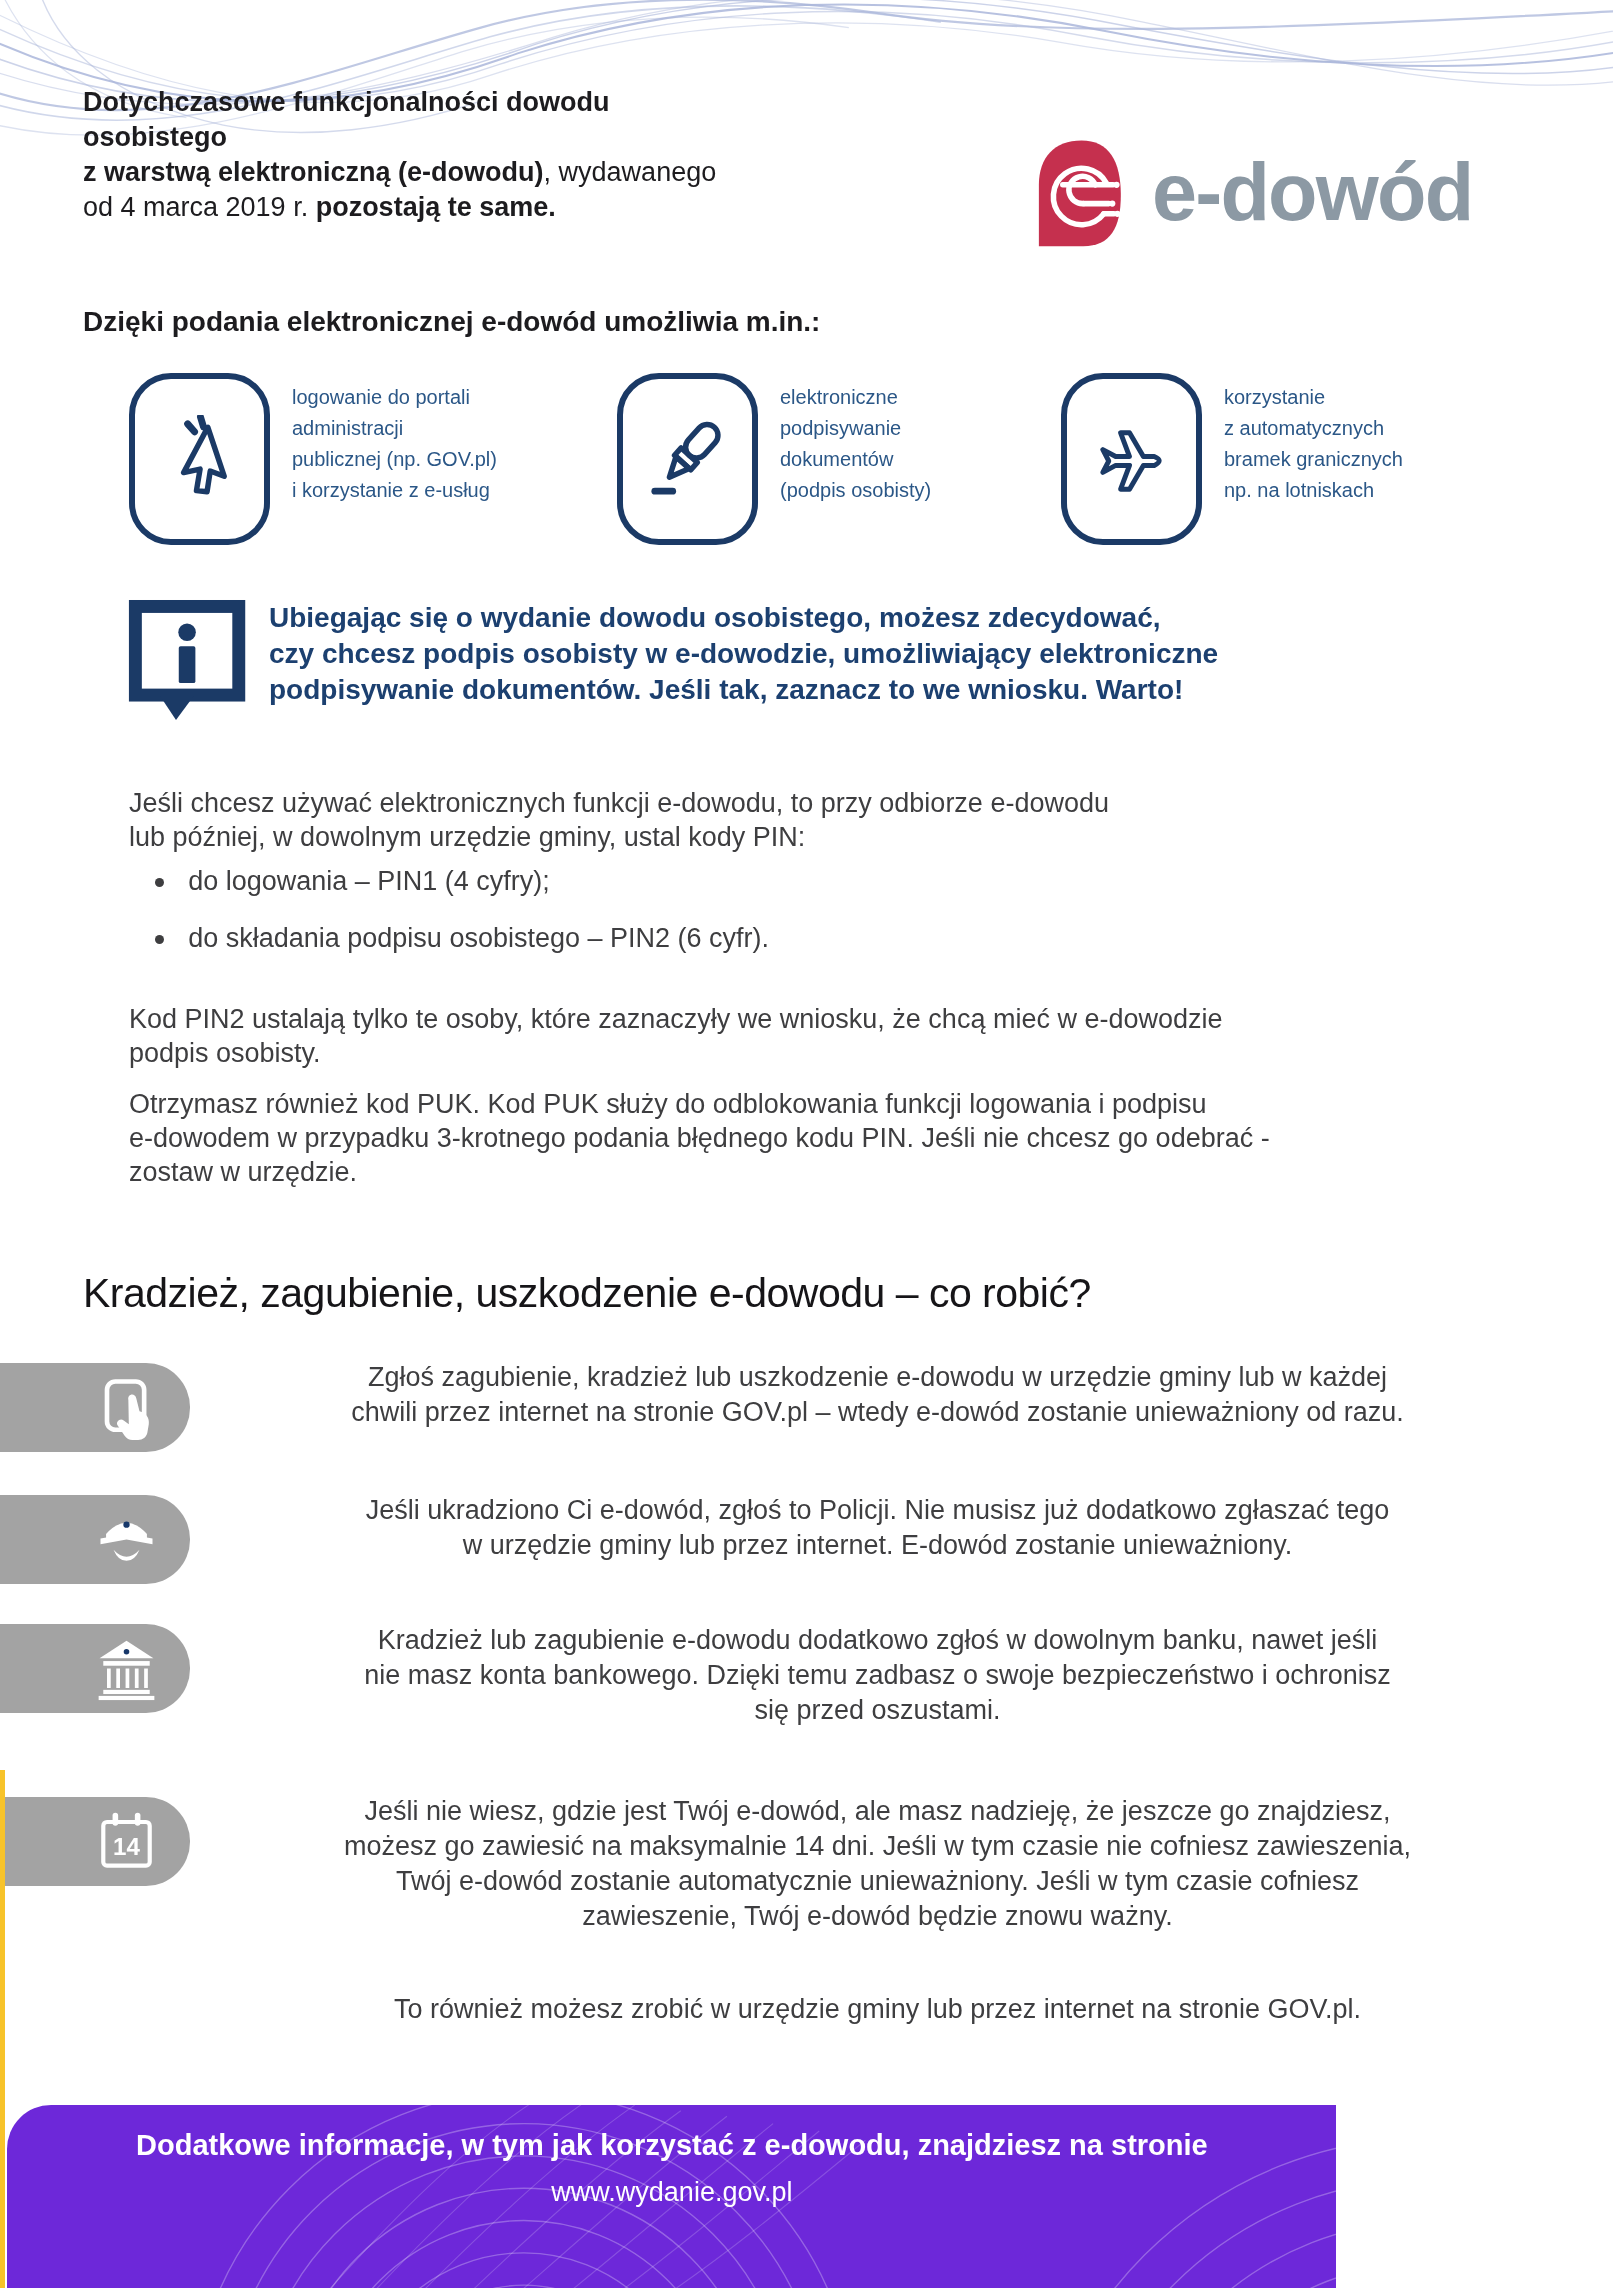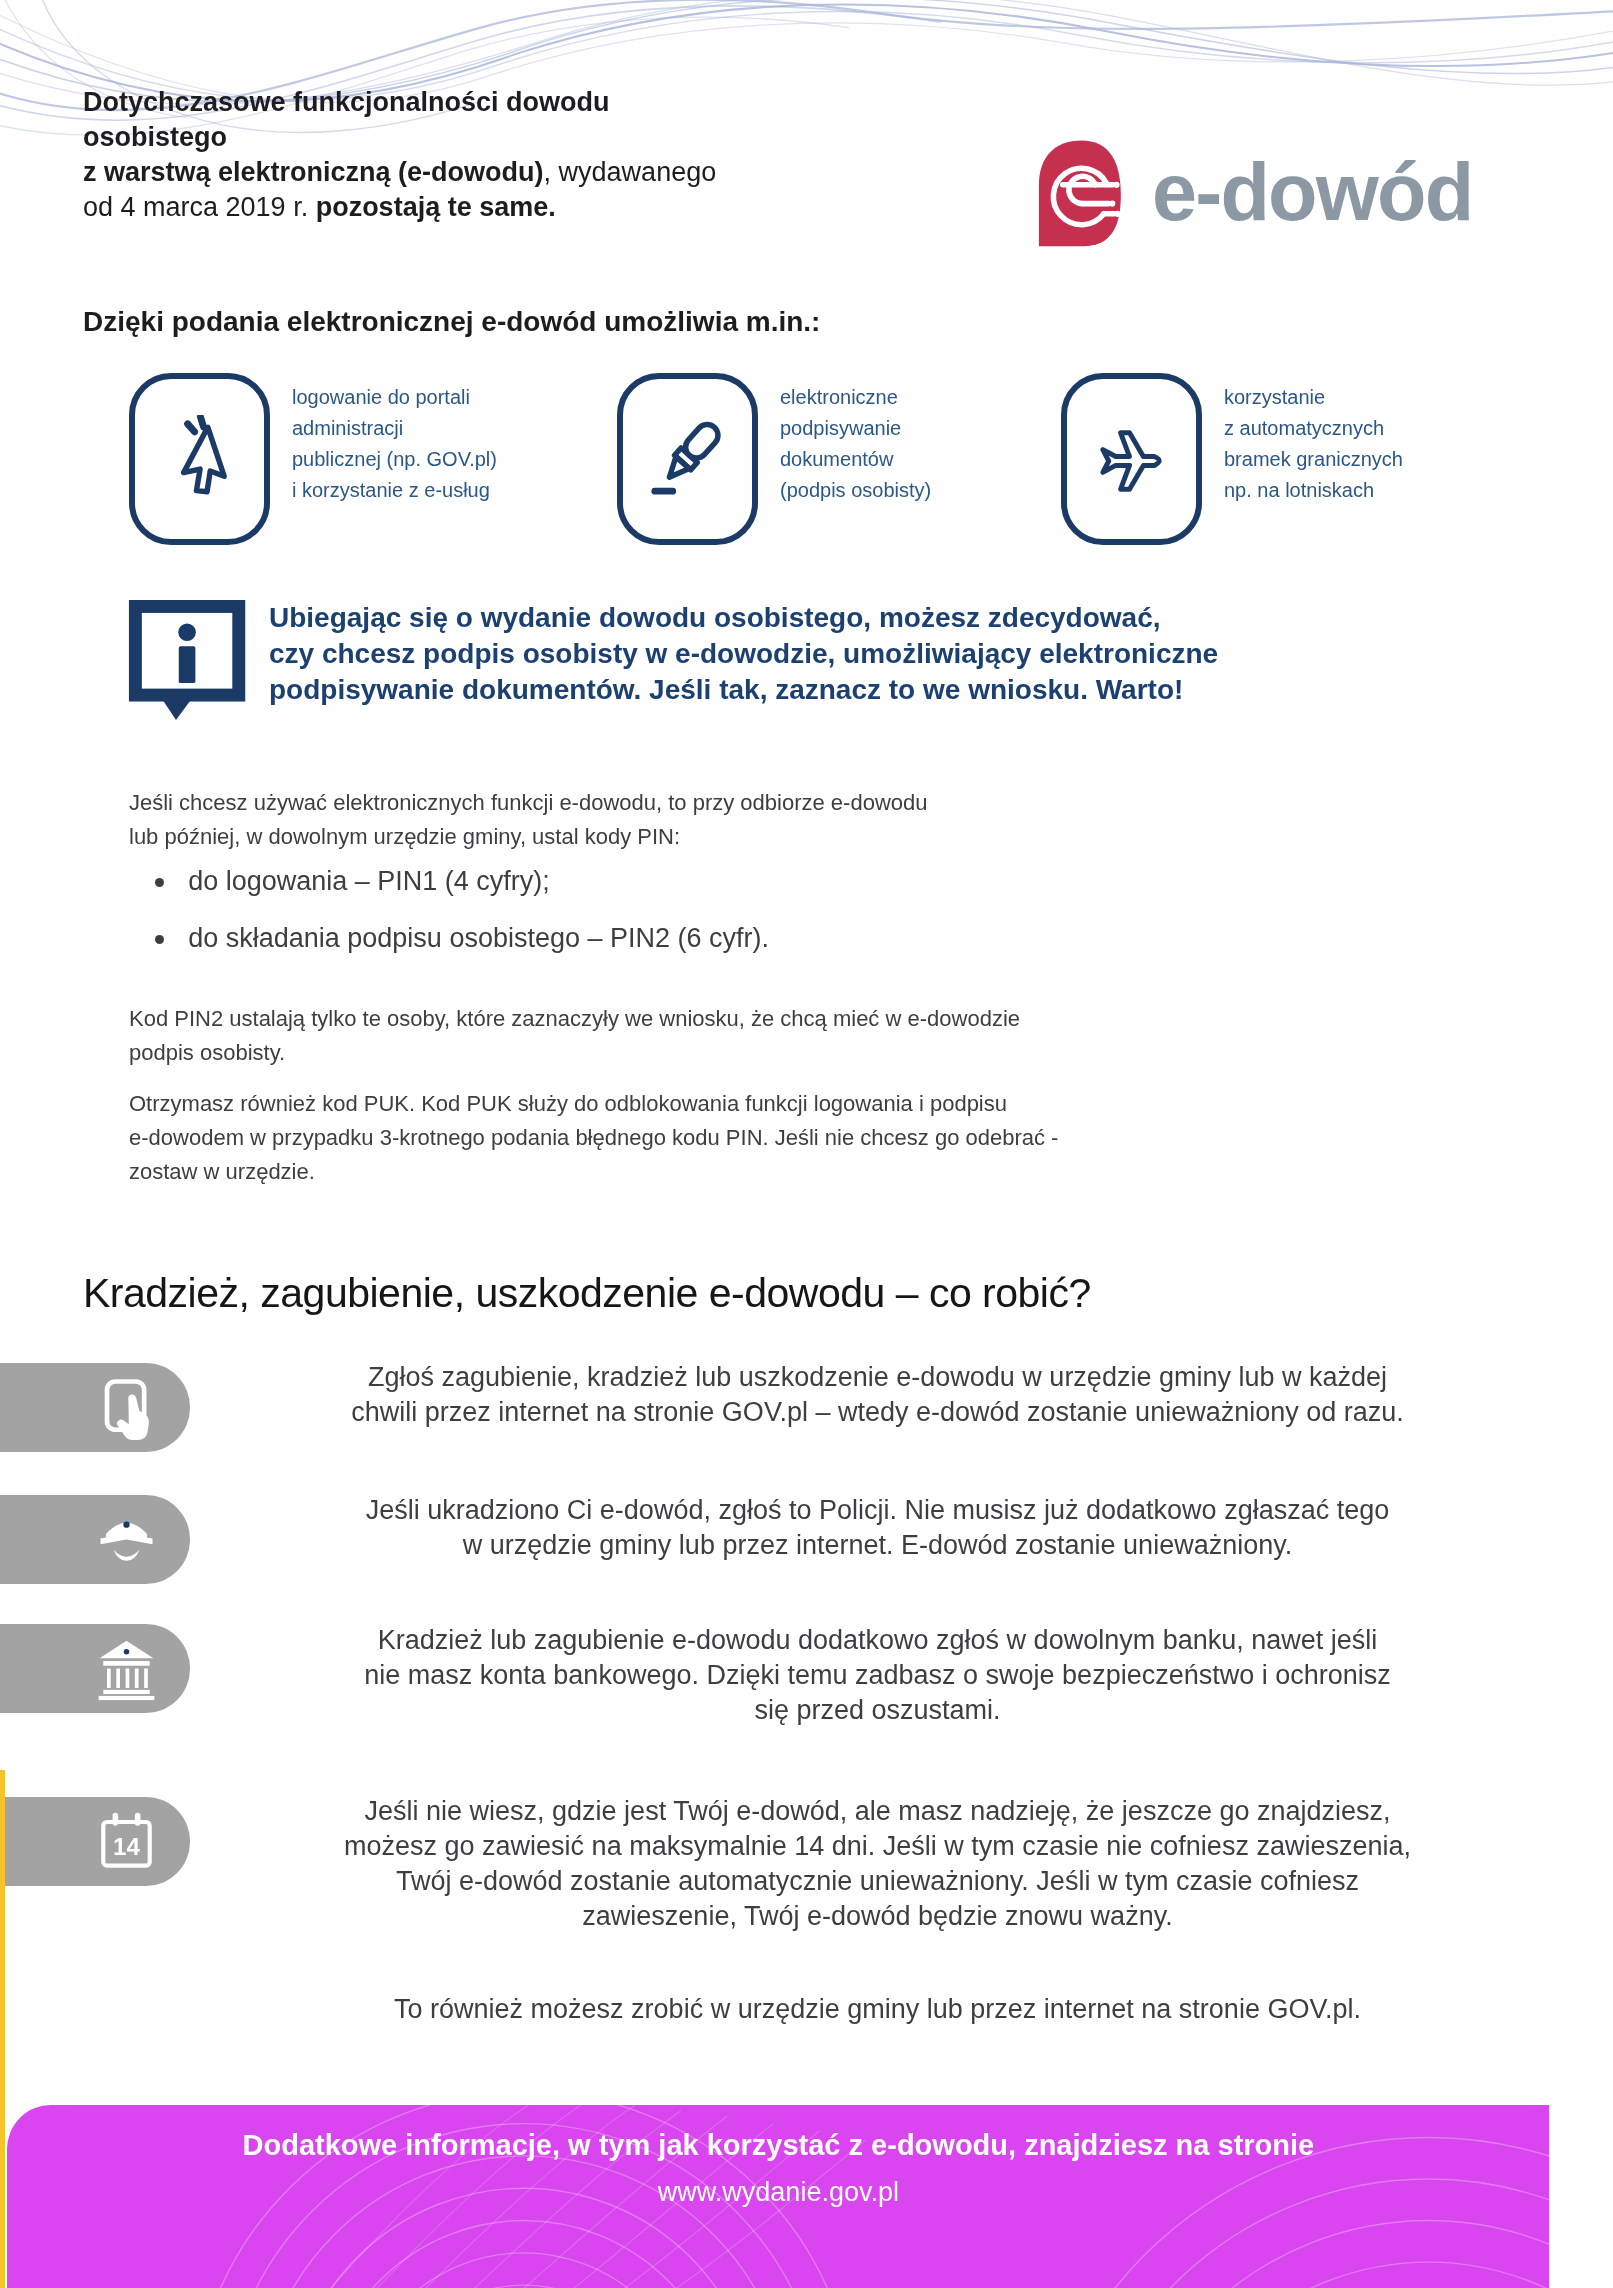--- a/index.html
+++ b/index.html
@@ -25,35 +25,35 @@
   .benefit{position:absolute;top:373px;display:flex;gap:22px;align-items:flex-start;}
   .benefit-box{width:129px;height:160px;border:6.5px solid #1b3a66;border-radius:42px;
     display:flex;align-items:center;justify-content:center;flex:none;}
   .benefit-text{font-size:20px;line-height:31px;color:#2b5787;white-space:pre-line;padding-top:9.2px;}
 
   
   .info-icon{position:absolute;left:128px;top:599px;width:120px;height:122px;}
   .info-text{position:absolute;left:269px;top:600px;width:1218px;font-size:28px;font-weight:700;
     line-height:36px;color:#1c4070;white-space:pre-line;}
 
-  .body-p{position:absolute;left:129px;width:1255px;font-size:22px;line-height:34px;color:#3e3e40;white-space:pre-line;}
+  .body-p{position:absolute;left:129px;width:1255px;font-size:27px;line-height:34px;color:#3e3e40;white-space:pre-line;}
   .bullet-row{position:absolute;left:155px;display:flex;align-items:flex-start;gap:24px;font-size:27px;color:#3e3e40;}
   .bullet-dot{width:9.2px;height:9.2px;border-radius:50%;background:#3e3e40;margin-top:12px;flex:none;}
 
   .section-heading{position:absolute;left:83px;top:1270px;font-size:41px;font-weight:400;color:#161518;letter-spacing:-0.5px;}
 
   
   .pill{position:absolute;left:0;width:190px;height:89px;background:#a3a3a3;border-radius:0 44px 44px 0;}
   .pill svg{position:absolute;left:94px;top:12px;width:65px;height:65px;}
   .notice-text{position:absolute;left:222px;width:1311px;font-size:27px;line-height:35px;color:#3e3e40;white-space:pre-line;text-align:center;}
 
   .accent-strip{position:absolute;left:0;top:1770px;width:4.6px;height:519px;background:#f7c32a;}
 
   
-  .footer{position:absolute;left:7.4px;top:2105px;width:1542px;height:184px;background:#d946ef;
+  .footer{position:absolute;left:7.4px;top:2105px;width:1329px;height:184px;background:#6d28d9;
     border-top-left-radius:44px;overflow:hidden;}
   .footer-line1{position:absolute;left:0;top:24px;width:100%;text-align:center;font-size:29px;font-weight:700;color:#ffffff;}
   .footer-url{position:absolute;left:0;top:72px;width:100%;text-align:center;font-size:27px;color:#ffffff;}
   .footer-waves{position:absolute;left:0;top:0;width:1606px;height:184px;}
 </style>
 </head>
 <body>
 
 <div class="page">
 

